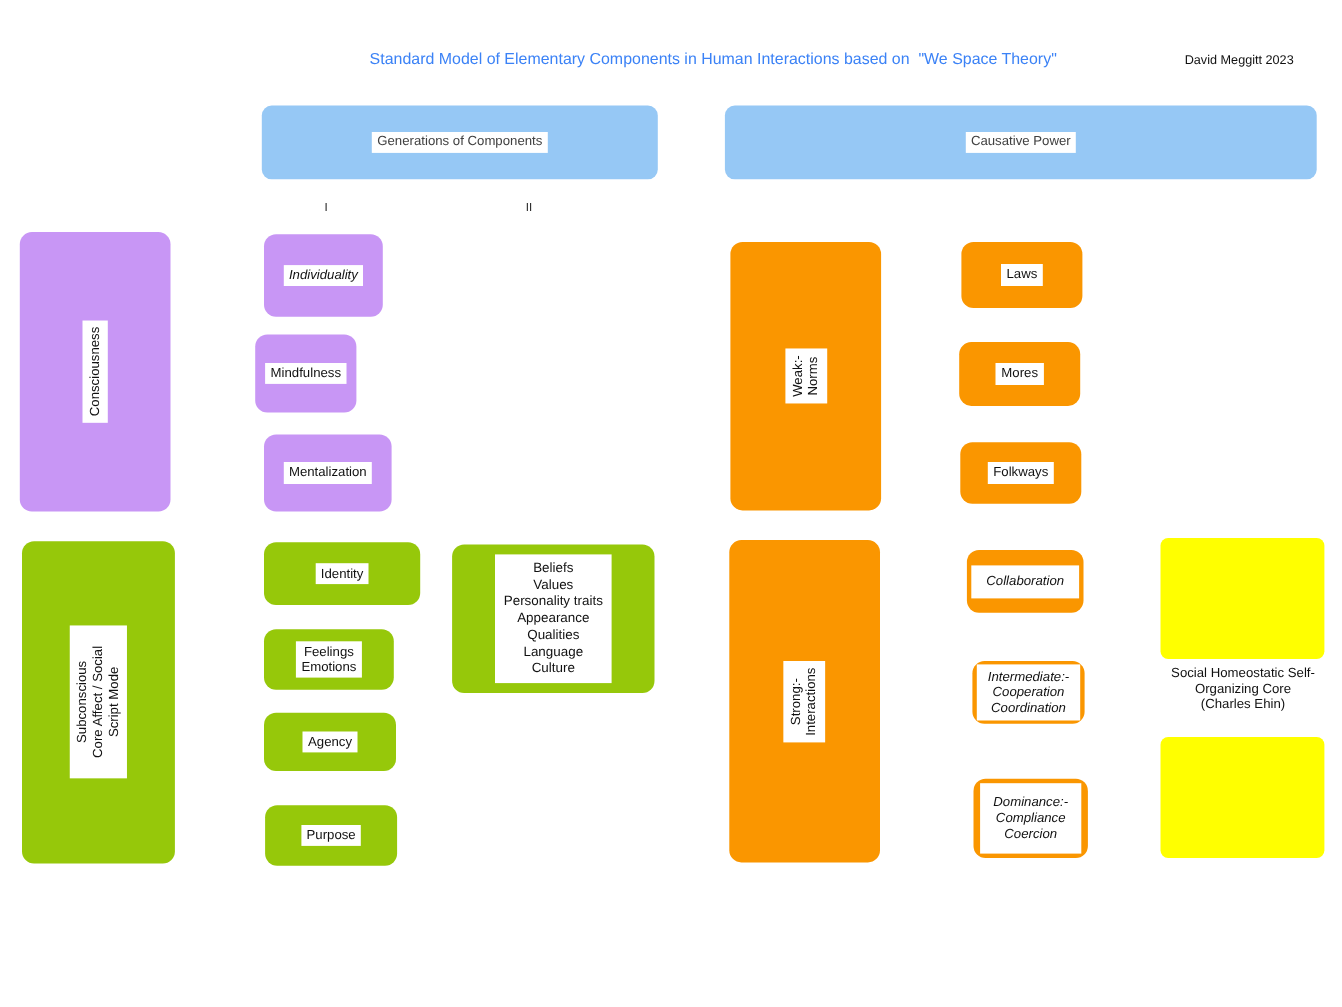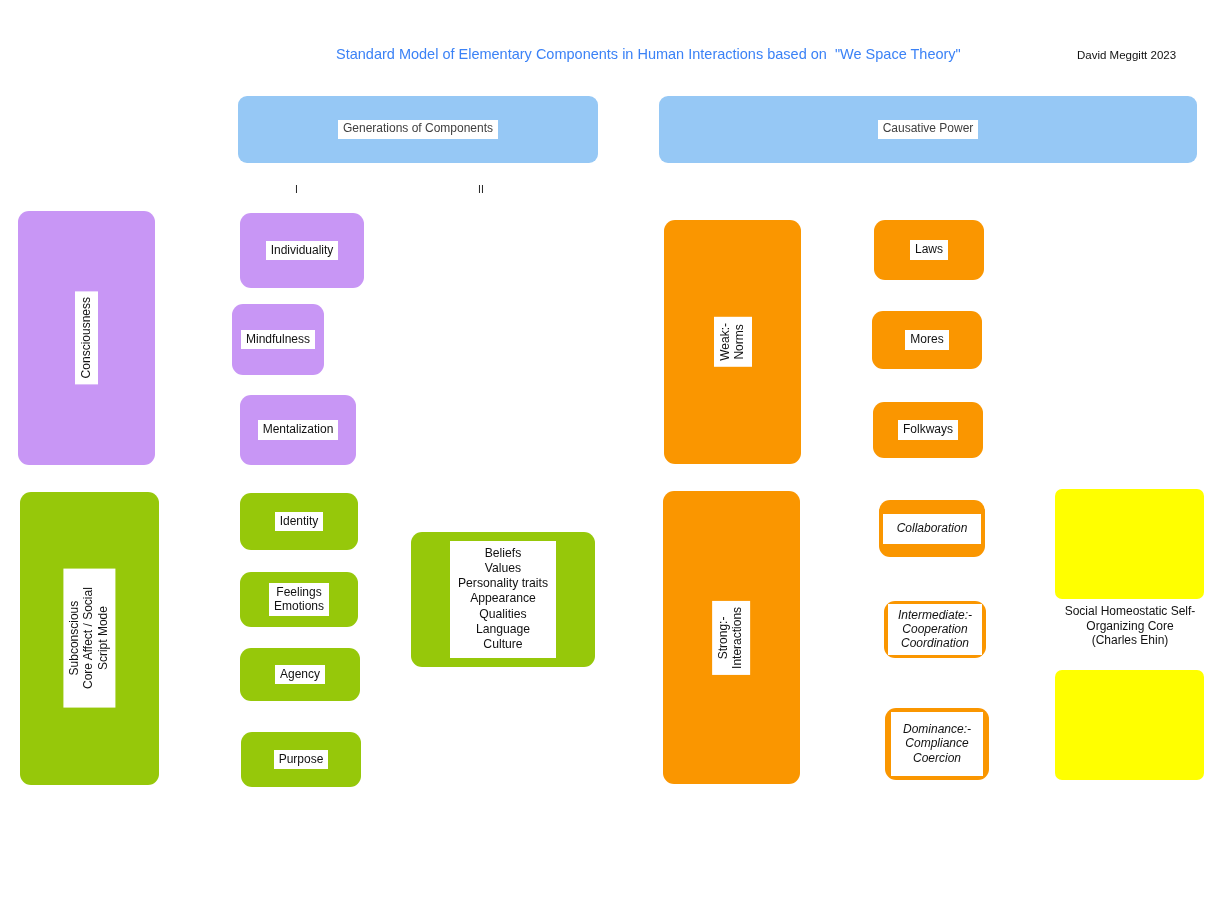--- a/index.html
+++ b/index.html
@@ -142,45 +142,45 @@
 
   <div class="abs node purple vlabel-wrap" style="left:18px; top:211px; width:137px; height:254px;">
     <span class="vlabel">Consciousness</span>
   </div>
 
   <div class="abs node green vlabel-wrap" style="left:20px; top:492px; width:139px; height:293px;">
     <span class="vlabel">Subconscious
 Core Affect / Social Script Mode</span>
   </div>
 
-  <div class="abs node purple" style="left:240px; top:213px; width:124px; height:75px;">
+  <div class="abs node purple" style="left:240px; top:213px; width:108px; height:75px;font-style:italic;">
     <span class="label">Individuality</span>
   </div>
   <div class="abs node purple" style="left:232px; top:304px; width:92px; height:71px;">
     <span class="label">Mindfulness</span>
   </div>
   <div class="abs node purple" style="left:240px; top:395px; width:116px; height:70px;">
     <span class="label">Mentalization</span>
   </div>
 
-  <div class="abs node green" style="left:240px; top:493px; width:118px; height:57px;">
+  <div class="abs node green" style="left:240px; top:493px; width:142px; height:57px;">
     <span class="label">Identity</span>
   </div>
   <div class="abs node green" style="left:240px; top:572px; width:118px; height:55px;">
     <span class="label">Feelings
 Emotions</span>
   </div>
   <div class="abs node green" style="left:240px; top:648px; width:120px; height:53px;">
     <span class="label">Agency</span>
   </div>
   <div class="abs node green" style="left:241px; top:732px; width:120px; height:55px;">
     <span class="label">Purpose</span>
   </div>
 
-  <div class="abs node green" style="left:411px; top:495px; width:184px; height:135px;margin-top:37px;">
+  <div class="abs node green" style="left:411px; top:495px; width:184px; height:135px;">
     <span class="label list">Beliefs
 Values
 Personality traits
 Appearance
 Qualities
 Language
 Culture</span>
   </div>
 
   <div class="abs node orange vlabel-wrap" style="left:664px; top:220px; width:137px; height:244px;">

